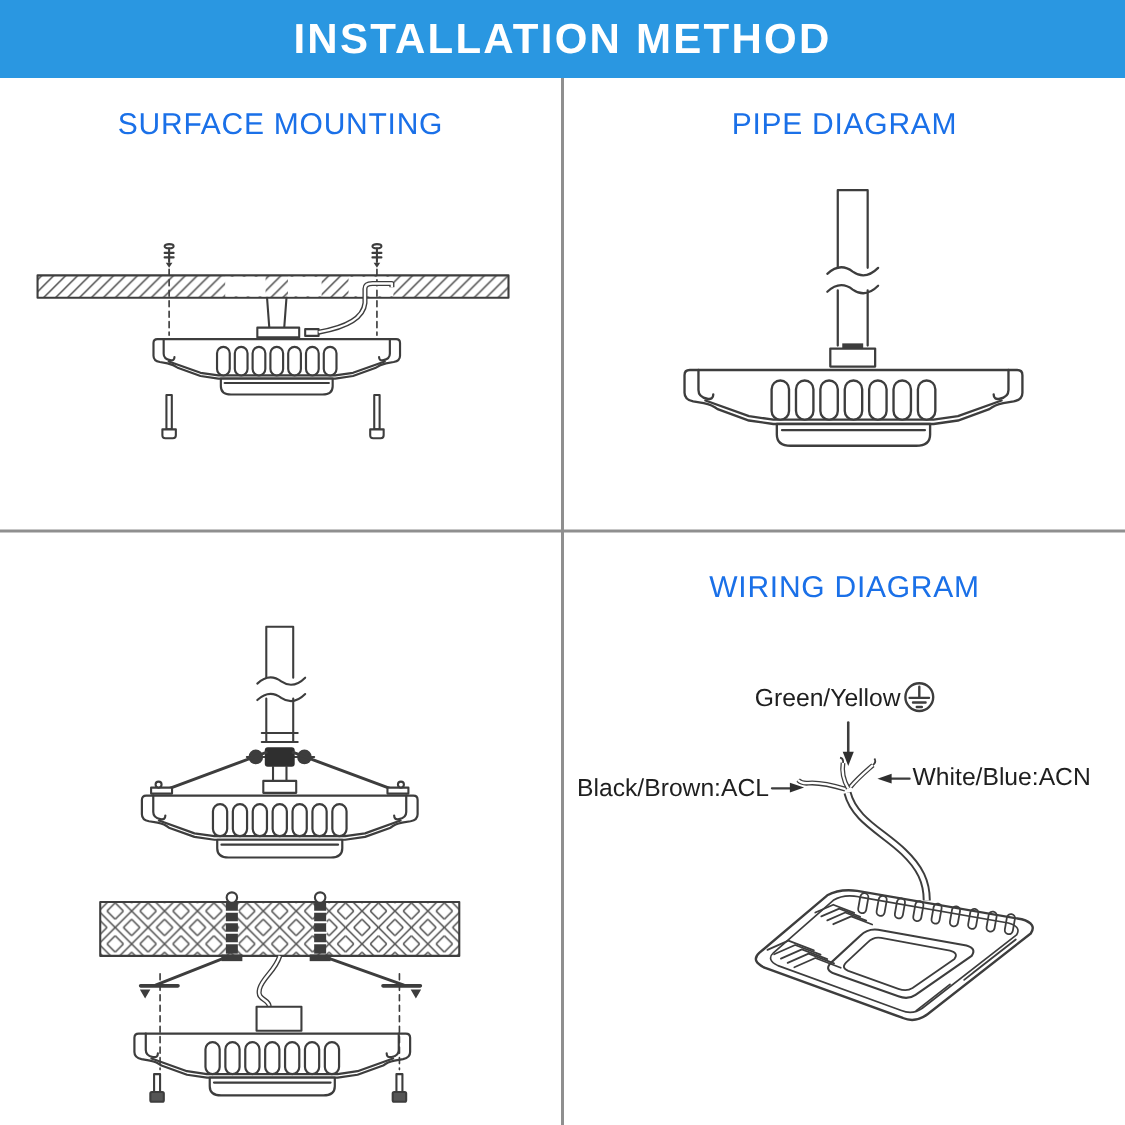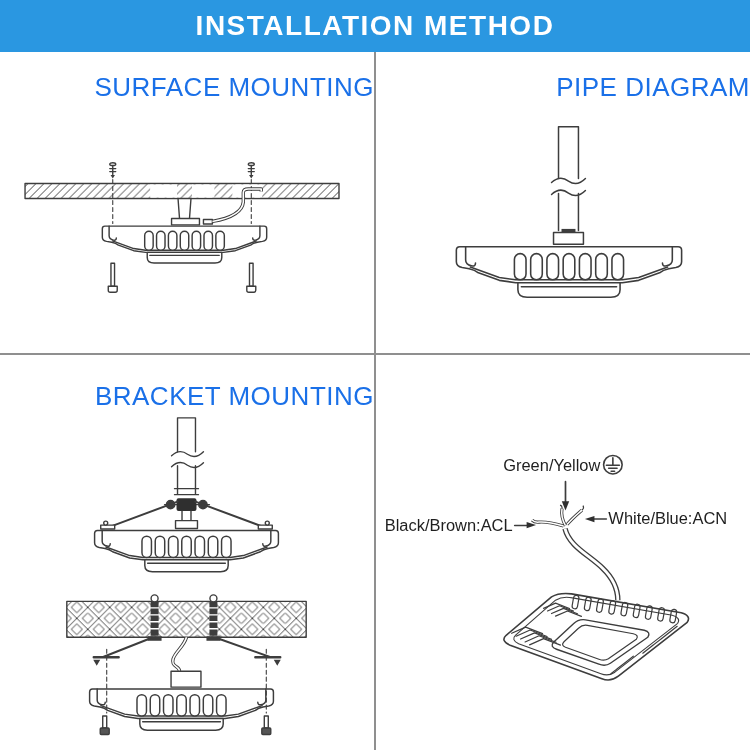--- a/index.html
+++ b/index.html
@@ -8,22 +8,22 @@
   .header{position:absolute;top:0;left:0;width:750px;height:52px;background:#2a97e1;
           display:flex;align-items:center;justify-content:center;}
   .header h1{margin:0;color:#ffffff;font-size:28px;font-weight:bold;letter-spacing:1.5px;}
   .v-divider{position:absolute;left:374px;top:52px;width:2px;height:698px;background:#8f8f8f;}
   .h-divider{position:absolute;left:0;top:353px;width:750px;height:2px;background:#8f8f8f;}
   .quad{position:absolute;}
   #q-surface{left:0;top:52px;width:374px;height:301px;}
   #q-pipe{left:376px;top:52px;width:374px;height:301px;}
   #q-bracket{left:0;top:355px;width:374px;height:395px;}
   #q-wiring{left:376px;top:355px;width:374px;height:395px;}
-  .quad h2{position:absolute;left:0;width:100%;margin:0;text-align:right;
-           color:#1a70e8;font-size:26px;font-weight:400;letter-spacing:0.5px;white-space:nowrap;}
+  .quad h2{position:absolute;left:0;width:100%;margin:0;text-align:center;
+           color:#1a70e8;font-size:20px;font-weight:400;letter-spacing:0.5px;white-space:nowrap;}
   #q-surface h2,#q-pipe h2{top:20px;}
   #q-bracket h2,#q-wiring h2{top:26px;}
   .quad svg{position:absolute;left:0;top:0;}
   svg text{font-family:"Liberation Sans",sans-serif;}
 </style>
 </head>
 <body>
 
 <div class="page">
 
@@ -131,21 +131,20 @@
         <g>
           <rect x="186" y="177.5" width="14" height="4" fill="#3d3d3d" stroke="none"></rect>
           <rect x="178" y="181" width="30" height="12" fill="#fff"></rect>
         </g>
         <use href="#lamp-side" transform="translate(77,193) scale(1.165)" stroke-width="1.35"></use>
       </g>
     </svg>
   </div>
 
   <div class="quad" id="q-bracket">
-    <h2>BRACKET MOUNTING</h2>
     <svg width="374" height="395" viewBox="0 0 375 396">
       <g stroke="#3d3d3d" fill="none" stroke-width="1.4" stroke-linecap="round" stroke-linejoin="round">
 
         <g>
           <path d="M178,63 H196 M178,63 V97 M196,63 V97"></path>
           <path d="M172,101 q8,-7.5 16,-1.5 q8,5.5 16,-2.5"></path>
           <path d="M172,112 q8,-7.5 16,-1.5 q8,5.5 16,-2.5"></path>
           <path d="M178,111 V134 M196,111 V134"></path>
           <path d="M175,134 H199 M175,140 H199 M178,134 V140 M196,134 V140"></path>
         </g>
@@ -185,20 +184,21 @@
         <rect x="171.5" y="317" width="30" height="16" fill="#fff"></rect>
         <use href="#lamp-side" transform="translate(87,333) scale(0.95)" stroke-width="1.55"></use>
         <path stroke-dasharray="4 3" stroke-width="1.1" d="M107,295 V359 M267,295 V359"></path>
         <use href="#bolt-small" transform="translate(105,362)"></use>
         <use href="#bolt-small" transform="translate(267,362)"></use>
       </g>
     </svg>
   </div>
 
   <div class="quad" id="q-wiring">
+    <h2>WIRING DIAGRAM</h2>
     <svg width="374" height="395" viewBox="0 0 375 396">
       <g stroke="#3d3d3d" fill="none" stroke-width="1.5" stroke-linecap="round" stroke-linejoin="round">
 
         <text x="225" y="116" text-anchor="end" font-size="16.5" fill="#1f1f1f" stroke="none">Green/Yellow</text>
         <g stroke-width="1.6">
           <circle cx="237.5" cy="110" r="9.3" fill="#fff"></circle>
           <path d="M237.5,103 V110 M231,110.5 H244 M233.3,113.6 H241.7 M235.8,116.6 H239.2"></path>
         </g>
         <g>
           <path stroke-width="1.7" d="M190,127 V147"></path>

